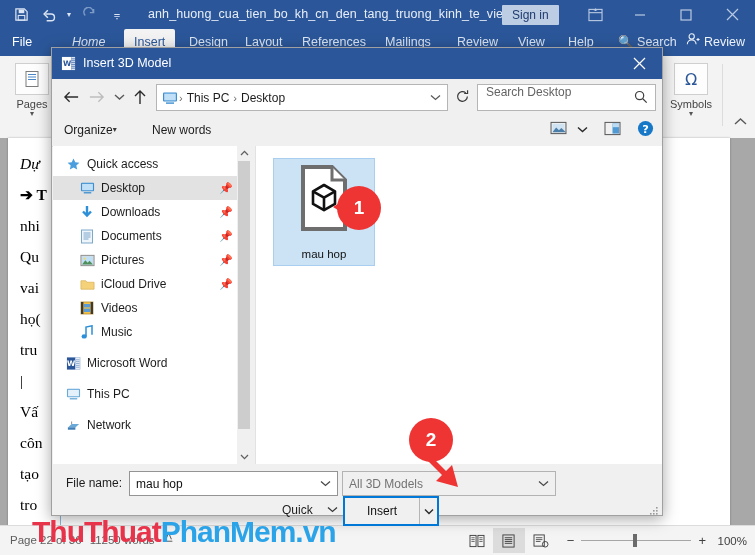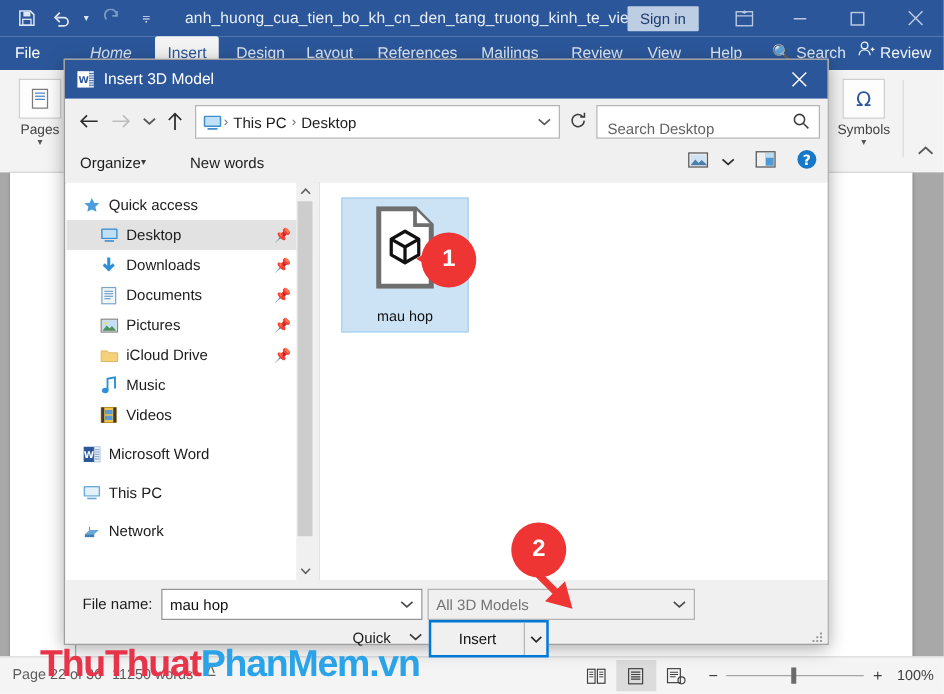--- a/index.html
+++ b/index.html
@@ -138,21 +138,21 @@
     position:absolute;left:104px;top:5px;width:290px;height:25px;
     background:#fff;border:1px solid #b5b5b5;display:flex;align-items:center;
   }
   .crumb-pc-ic{width:16px;height:14px;margin-left:5px;flex:none;}
   .crumb{font-size:12px;color:#1c1c1c;padding:0 3px;}
   .crumb-sep{font-size:11px;color:#6b6b6b;padding:0 1px;}
   .crumb-drop{position:absolute;right:6px;color:#5a5a5a;font-size:9px;}
   .refreshbtn{position:absolute;left:400px;top:7px;width:20px;height:20px;display:flex;align-items:center;justify-content:center;color:#3a3a3a;}
   .searchbox{
     position:absolute;left:425px;top:5px;width:177px;height:25px;
-    background:#fff;border:1px solid #b5b5b5;display:flex;align-items:flex-end;
+    background:#fff;border:1px solid #b5b5b5;display:flex;align-items:flex-start;
   }
   .search-ph{font-size:12px;color:#636363;margin-left:8px;}
   .search-ic{position:absolute;right:7px;top:5px;color:#3d3d3d;}
 
   
   .cmdbar{
     position:absolute;left:0;top:66px;width:610px;height:32px;background:#f0f0f0;
     border-bottom:1px solid #dcdcdc;
   }
   .cmdbtn{position:absolute;top:0;height:32px;line-height:32px;font-size:12px;color:#1c1c1c;display:flex;align-items:center;gap:0;}
@@ -361,20 +361,35 @@
     <div class="collapse-ribbon">
       <svg width="13" height="9" viewBox="0 0 13 9">
           <path d="M1 7L6.5 2 12 7" fill="none" stroke="#5a5a5a" stroke-width="1.4"></path>
         </svg>
     </div>
   </div>
 
   <div class="docarea">
     <div class="page">
       <div class="doc-ruler"></div>
+      <div class="doc-text">
+        <div class="doc-line ital">Dự</div>
+        <div class="doc-line bold">➔ T</div>
+        <div class="doc-line">nhi</div>
+        <div class="doc-line">Qu</div>
+        <div class="doc-line">vai</div>
+        <div class="doc-line">họ(</div>
+        <div class="doc-line">tru</div>
+        <div class="doc-line">|</div>
+        <div class="doc-line"> Vấ</div>
+        <div class="doc-line">côn</div>
+        <div class="doc-line">tạo</div>
+        <div class="doc-line">tro</div>
+        <div class="doc-line bold">2.3</div>
+      </div>
     </div>
   </div>
 
   <div class="statusbar">
     <div class="status-left">
       <span>Page 22 of 36</span>
       <span>11250 words</span>
       <span>
         <svg width="15" height="13" viewBox="0 0 16 14">
             <path d="M1 11h9" stroke="#5d5d5d" stroke-width="1.1"></path>
@@ -591,39 +606,39 @@
         <svg width="15" height="13" viewBox="0 0 16 13">
             <path d="M1 2.5h5.2l1.3 1.6H15V11.5H1z" fill="#f5d27a" stroke="#d9b35c" stroke-width=".8"></path>
           </svg>
       </span>
       <span class="ni-lbl">iCloud Drive</span>
       <span class="pin">📌</span>
     </div>
 
     <div class="navitem indent1">
       <span class="ni-ic">
-        <svg width="13" height="15" viewBox="0 0 13 15">
-            <path d="M5 11V2l6-1.2v9" fill="none" stroke="#2d8fd8" stroke-width="1.5"></path>
-            <ellipse cx="3.2" cy="11.4" rx="2.6" ry="2.2" fill="#2d8fd8"></ellipse>
-          </svg>
-      </span>
-      <span class="ni-lbl">Music</span>
-    </div>
-
-    <div class="navitem indent1">
-      <span class="ni-ic">
         <svg width="14" height="14" viewBox="0 0 14 14">
             <rect x="1" y="1" width="12" height="12" fill="#f0c24a" stroke="#b8902e" stroke-width=".8"></rect>
             <rect x="1" y="1" width="2.4" height="12" fill="#3a3a3a"></rect>
             <rect x="10.6" y="1" width="2.4" height="12" fill="#3a3a3a"></rect>
             <rect x="4" y="3" width="6" height="3.4" fill="#5a9bd5"></rect>
             <rect x="4" y="7.6" width="6" height="3.4" fill="#5a9bd5"></rect>
           </svg>
       </span>
       <span class="ni-lbl">Videos</span>
+    </div>
+
+    <div class="navitem indent1">
+      <span class="ni-ic">
+        <svg width="13" height="15" viewBox="0 0 13 15">
+            <path d="M5 11V2l6-1.2v9" fill="none" stroke="#2d8fd8" stroke-width="1.5"></path>
+            <ellipse cx="3.2" cy="11.4" rx="2.6" ry="2.2" fill="#2d8fd8"></ellipse>
+          </svg>
+      </span>
+      <span class="ni-lbl">Music</span>
     </div>
 
     <div class="navgap"></div>
 
     <div class="navitem indent0">
       <span class="ni-ic">
         <svg width="15" height="15" viewBox="0 0 16 16">
             <rect x="1" y="1.5" width="9" height="13" fill="#2b579a"></rect>
             <text x="5.5" y="11" font-size="8" font-family="DejaVu Sans" fill="#fff" text-anchor="middle" font-weight="bold">W</text>
             <rect x="10" y="1.5" width="5" height="13" fill="#e9eff8" stroke="#9fb6d4" stroke-width=".6"></rect>

